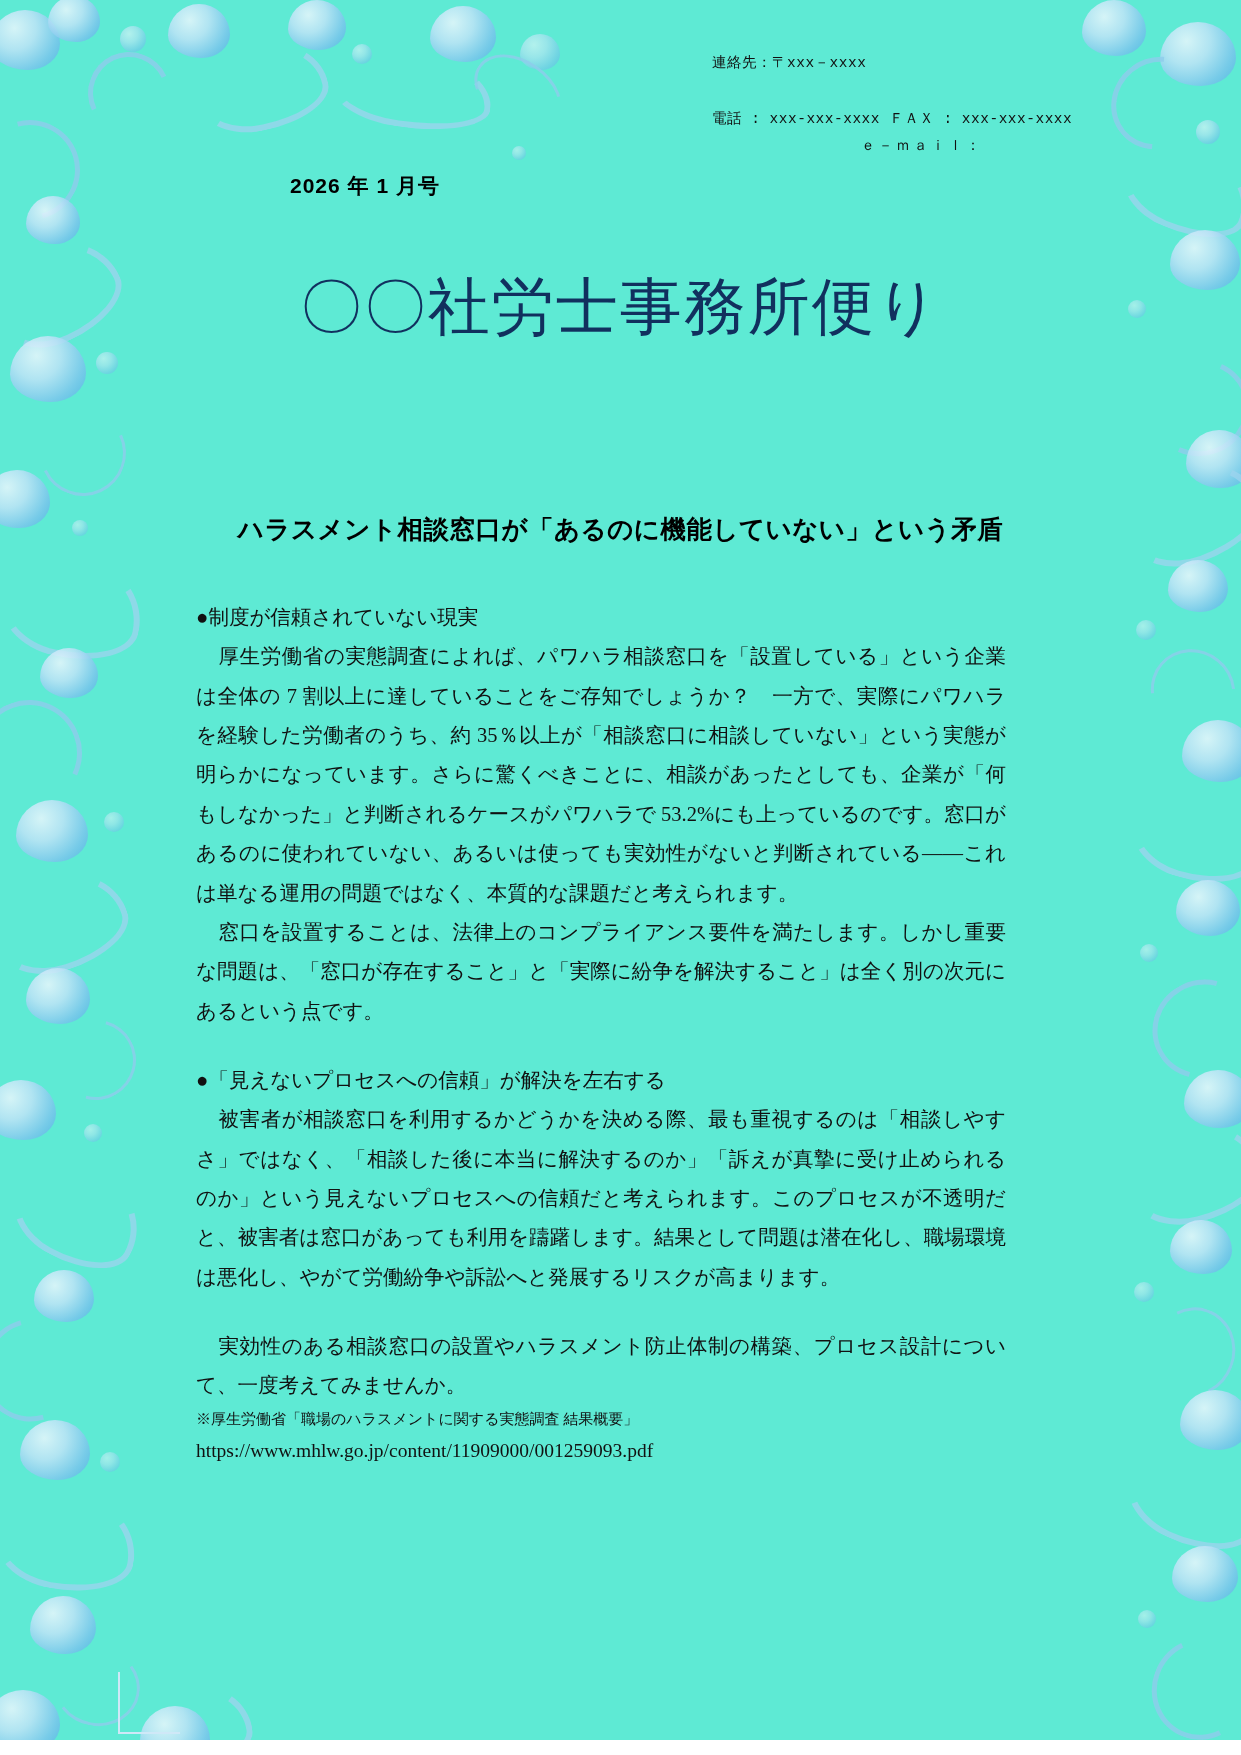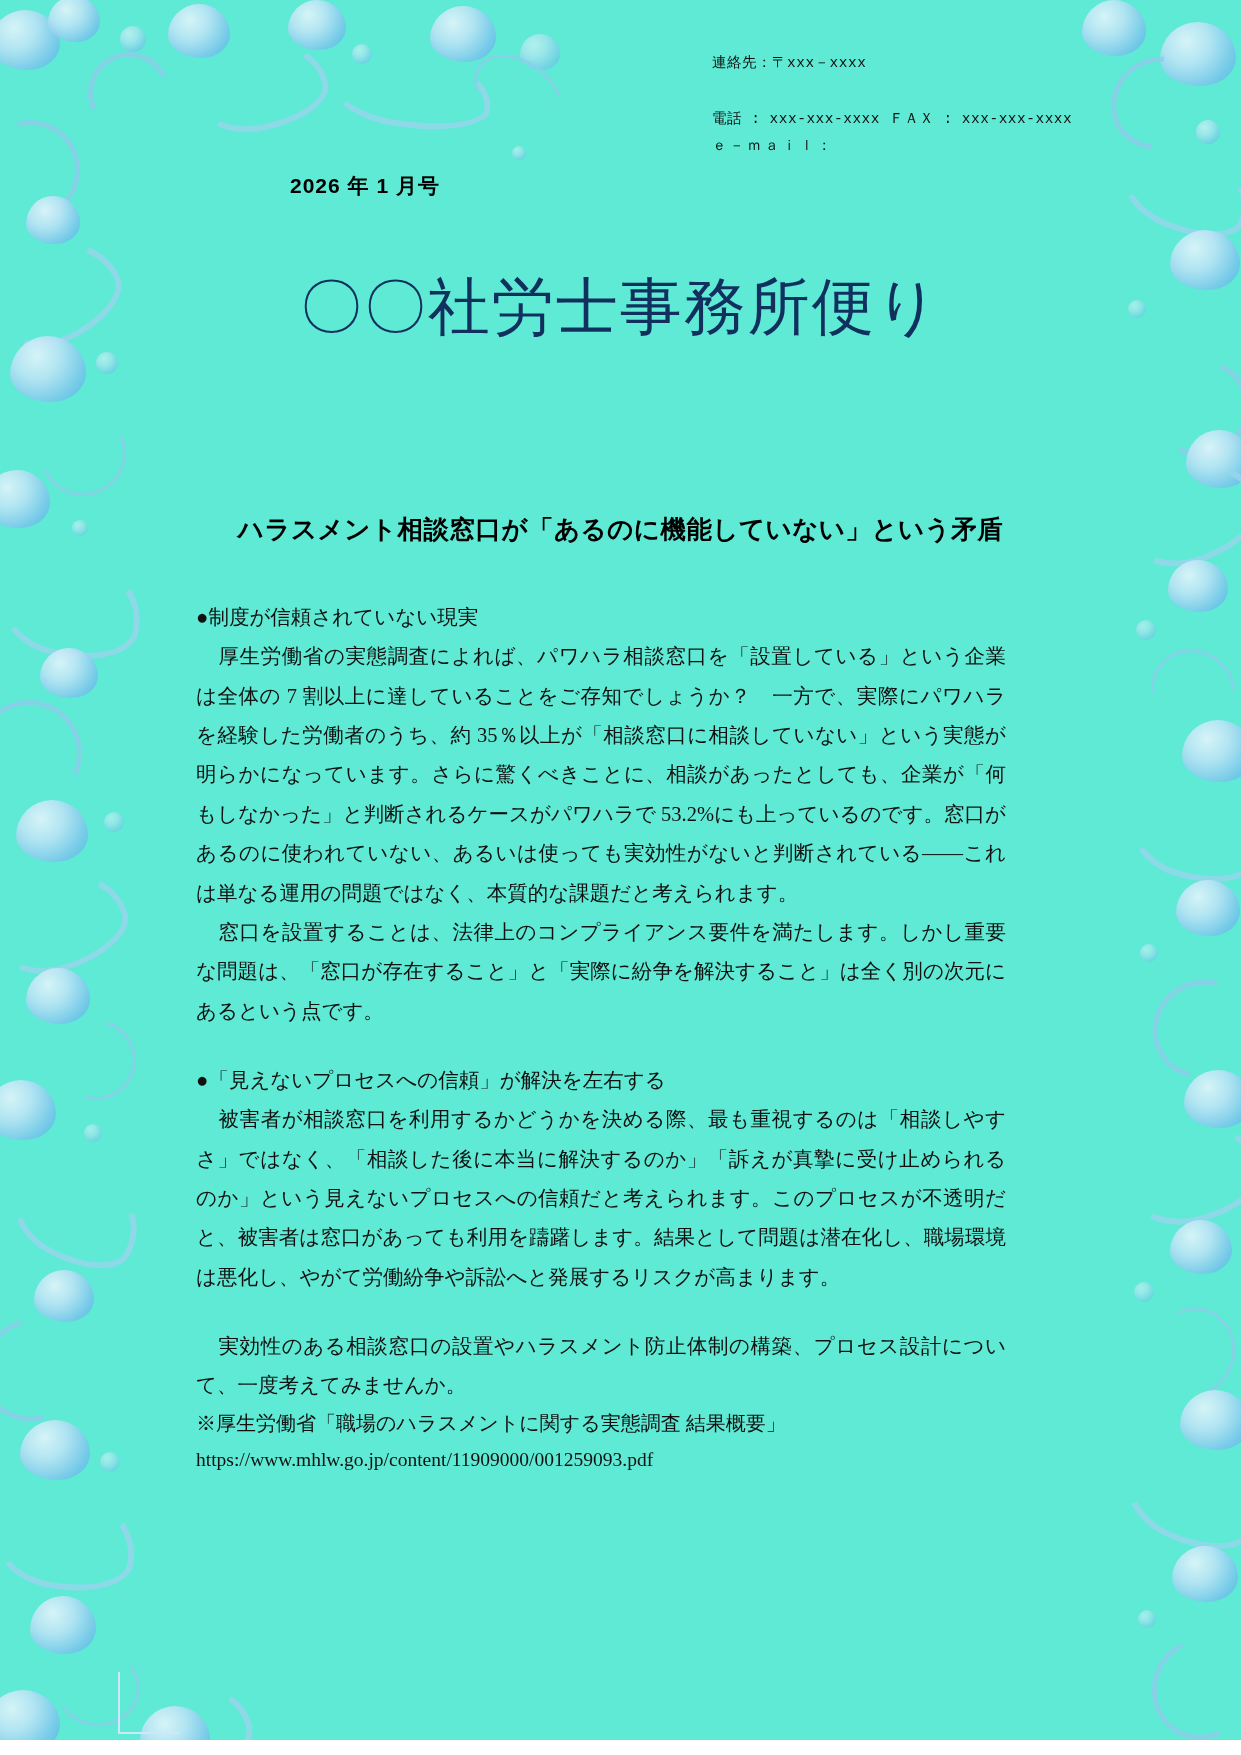--- a/index.html
+++ b/index.html
@@ -68,21 +68,21 @@
     left: 712px;
     top: 50px;
     width: 420px;
     font-family: "Liberation Mono", "DejaVu Sans Mono", monospace;
     font-size: 14.5px;
     color: #111;
     line-height: 1.9;
     letter-spacing: .5px;
   }
   .contact-line2 { margin-top: 28px; }
-  .contact-line3 { letter-spacing: 3px; }
+  .contact-line3 { letter-spacing: 3px; text-align: center; }
 
   .issue-date {
     position: absolute;
     left: 290px;
     top: 172px;
     font-family: "Liberation Sans", "DejaVu Sans", sans-serif;
     font-weight: bold;
     font-size: 21px;
     color: #000;
     letter-spacing: 1px;
@@ -131,21 +131,21 @@
     margin-top: 0;
   }
   .para {
     text-indent: 1.1em;
   }
   .gap {
     height: 30px;
   }
   .footnote {
     margin-top: 38px;
-    font-size: 20px;
+    font-size: 15px;
     line-height: 1.75;
   }
   .url {
     font-family: "Liberation Serif", "DejaVu Serif", serif;
     font-size: 19.5px;
   }
 </style>
 </head>
 <body>
 

